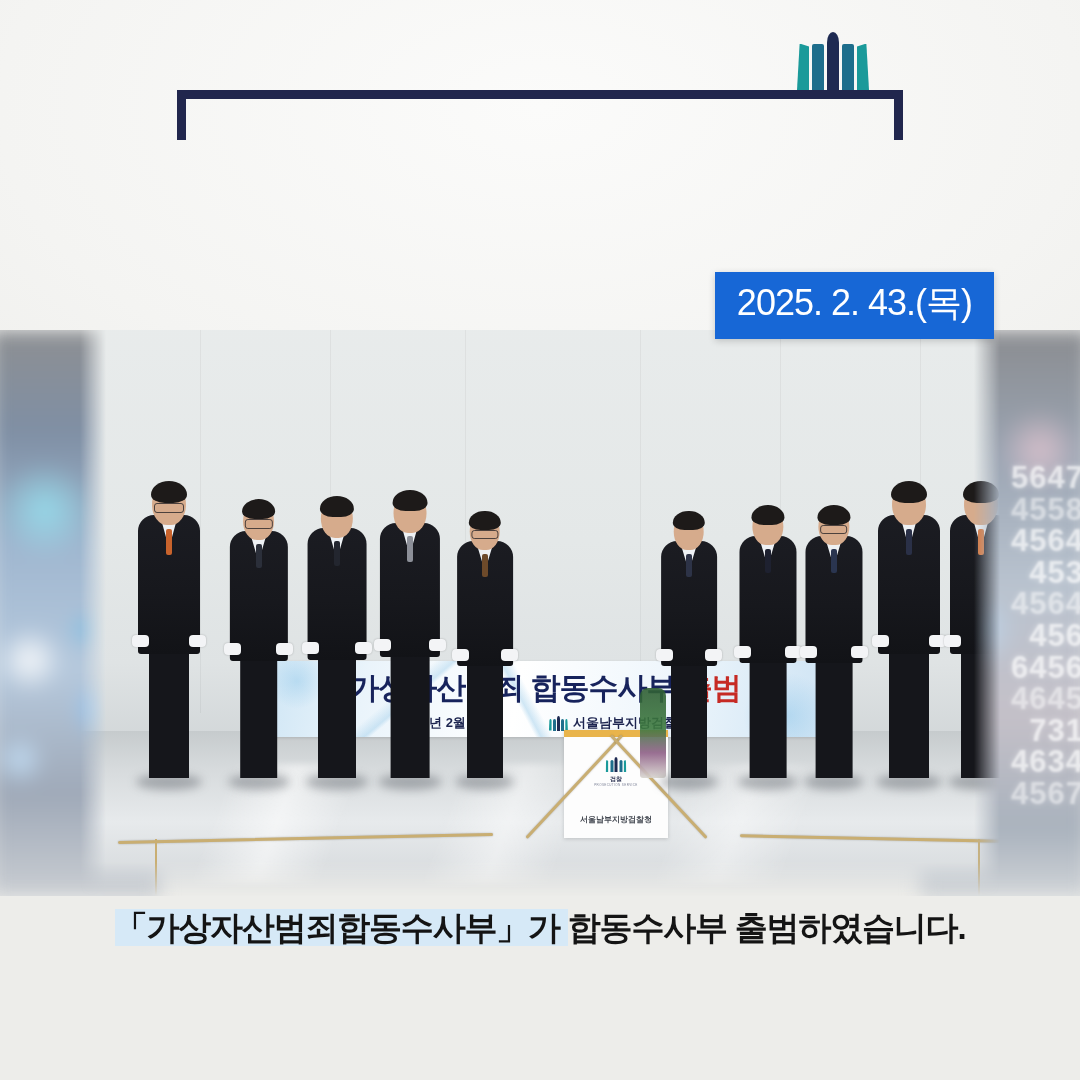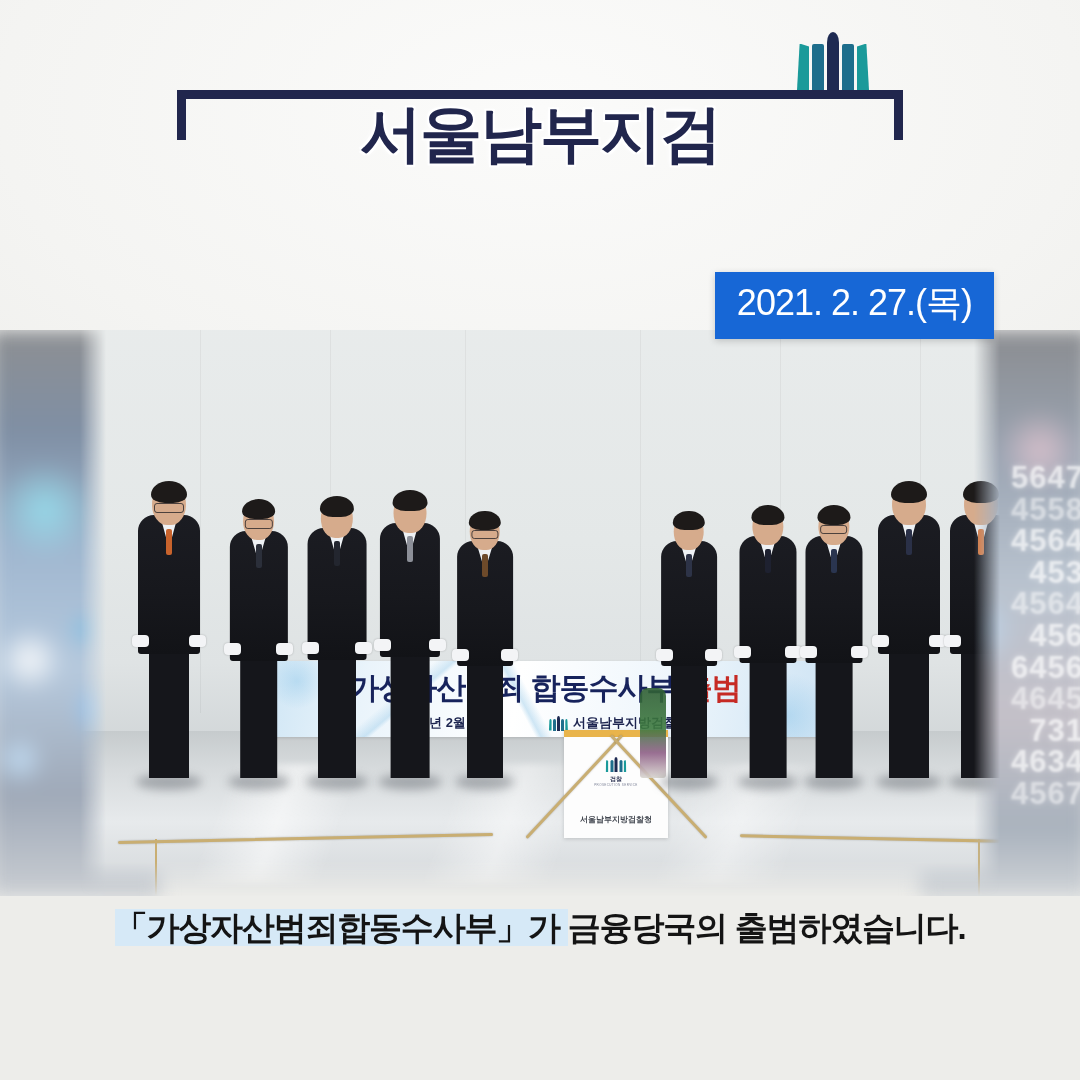--- a/index.html
+++ b/index.html
@@ -234,24 +234,23 @@
       <span class="bar" style="background: rgb(26, 154, 154); height: 46.4px; clip-path: polygon(22% 0px, 100% 6%, 100% 100%, 0px 100%);"></span>
       <span class="bar" style="background: rgb(30, 110, 140); height: 46.4px;"></span>
       <span class="bar" style="background: rgb(30, 42, 82); height: 58px; border-radius: 50% 50% 0px 0px / 18% 18% 0px 0px;"></span>
       <span class="bar" style="background: rgb(30, 110, 140); height: 46.4px;"></span>
       <span class="bar" style="background: rgb(26, 154, 154); height: 46.4px; clip-path: polygon(0px 6%, 78% 0px, 100% 100%, 0px 100%);"></span>
     </div>
 
   <div class="bracket"></div>
 
   <div class="title-wrap">
-    <span class="title-line" id="title-line-1">서울남부지검</span>
   </div>
 
-  <div class="date-badge">2021. 2. 27.(목)</div>
+  <div class="date-badge">2025. 2. 43.(목)</div>
 
   <div class="photo-band">
 
     <div class="wing wing-l"></div>
     <div class="wing wing-r"></div>
     <div class="ticker" id="ticker">
         <div style="opacity: 0.82;">5647</div>
         <div style="opacity: 0.62;">4558</div>
         <div style="opacity: 0.82;">4564</div>
         <div style="opacity: 0.82;">453</div>
@@ -430,16 +429,16 @@
             <div class="p-head" style="width:34px;height:42px;bottom:253.07600000000002px;"></div>
             <div class="p-hair" style="width:36px;height:22px;bottom:275.076px;"></div>
             <div class="p-glove" style="left:4px;bottom:130.548px;"></div>
           </div>
         </div>
 
     </div>
   </div>
 
   <div class="caption">
-    <div><span class="hl">「가상자산범죄합동수사부」가 </span><span> 금융당국의 출범하였습니다.</span></div>
+    <div><span class="hl">「가상자산범죄합동수사부」가 </span><span> 합동수사부 출범하였습니다.</span></div>
   </div>
 
 </div>
 
 </body></html>

